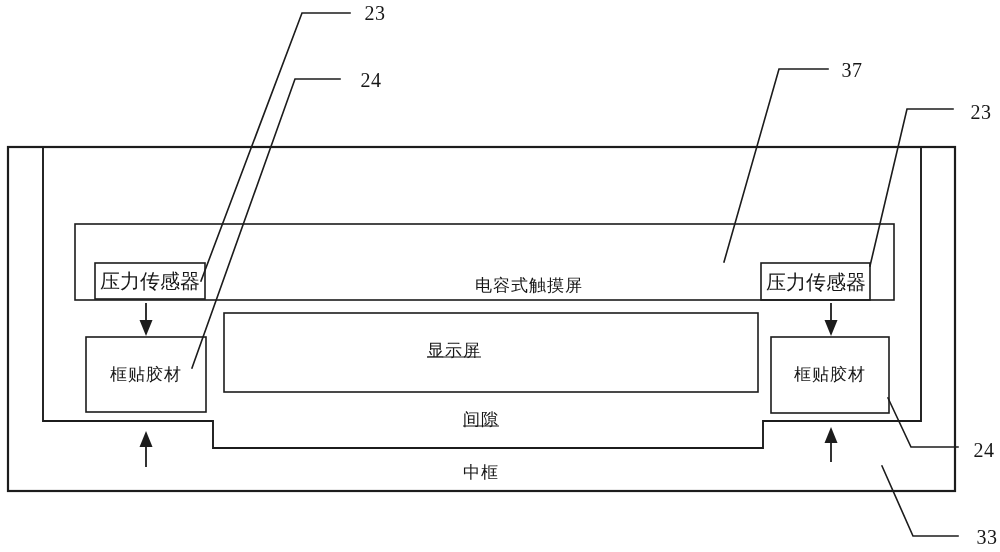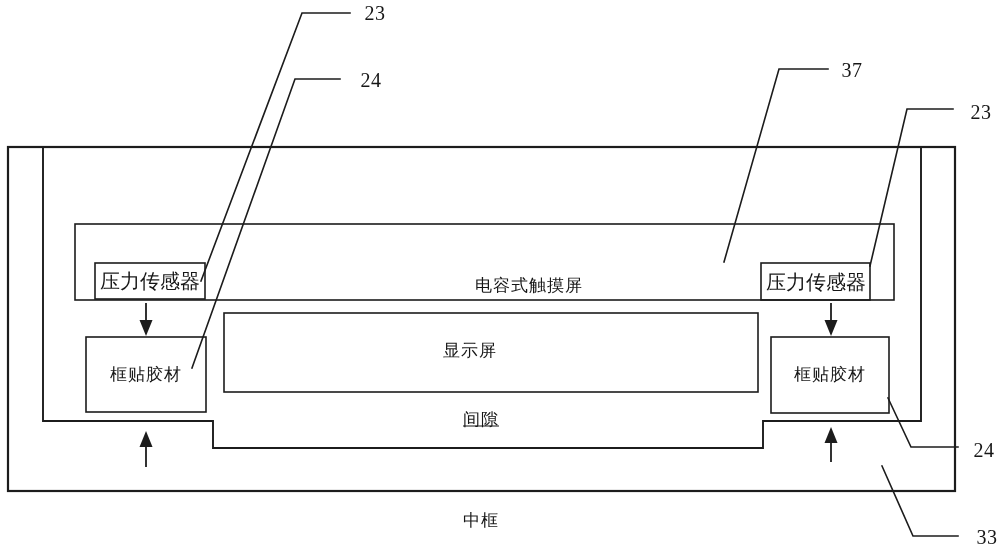--- a/index.html
+++ b/index.html
@@ -43,25 +43,25 @@
     letter-spacing: 0.5px;
   }
 </style>
 </head>
 <body>
 
 <div class="canvas">
 
   <div class="lbl lbl-cn" style="left:485px; top:285px;margin-left:44px;">电容式触摸屏</div>
 
-  <div class="lbl lbl-cn" style="left:470px; top:350px;">显示屏</div>
+  <div class="lbl lbl-cn" style="left:454px; top:350px;text-decoration:underline;">显示屏</div>
 
   <div class="lbl lbl-cn" style="left:481px; top:419px;text-decoration:underline;">间隙</div>
 
-  <div class="lbl lbl-cn" style="left:481px; top:472px;margin-top:48px;">中框</div>
+  <div class="lbl lbl-cn" style="left:481px; top:472px;">中框</div>
 
   <div class="lbl lbl-cn-sm" style="left:150px; top:281px;">压力传感器</div>
 
   <div class="lbl lbl-cn-sm" style="left:816px; top:282px;">压力传感器</div>
 
   <div class="lbl lbl-cn" style="left:146px; top:374px;">框贴胶材</div>
 
   <div class="lbl lbl-cn" style="left:830px; top:374px;">框贴胶材</div>
 
   <div class="lbl lbl-ref" style="left:375px; top:13px;">23</div>

